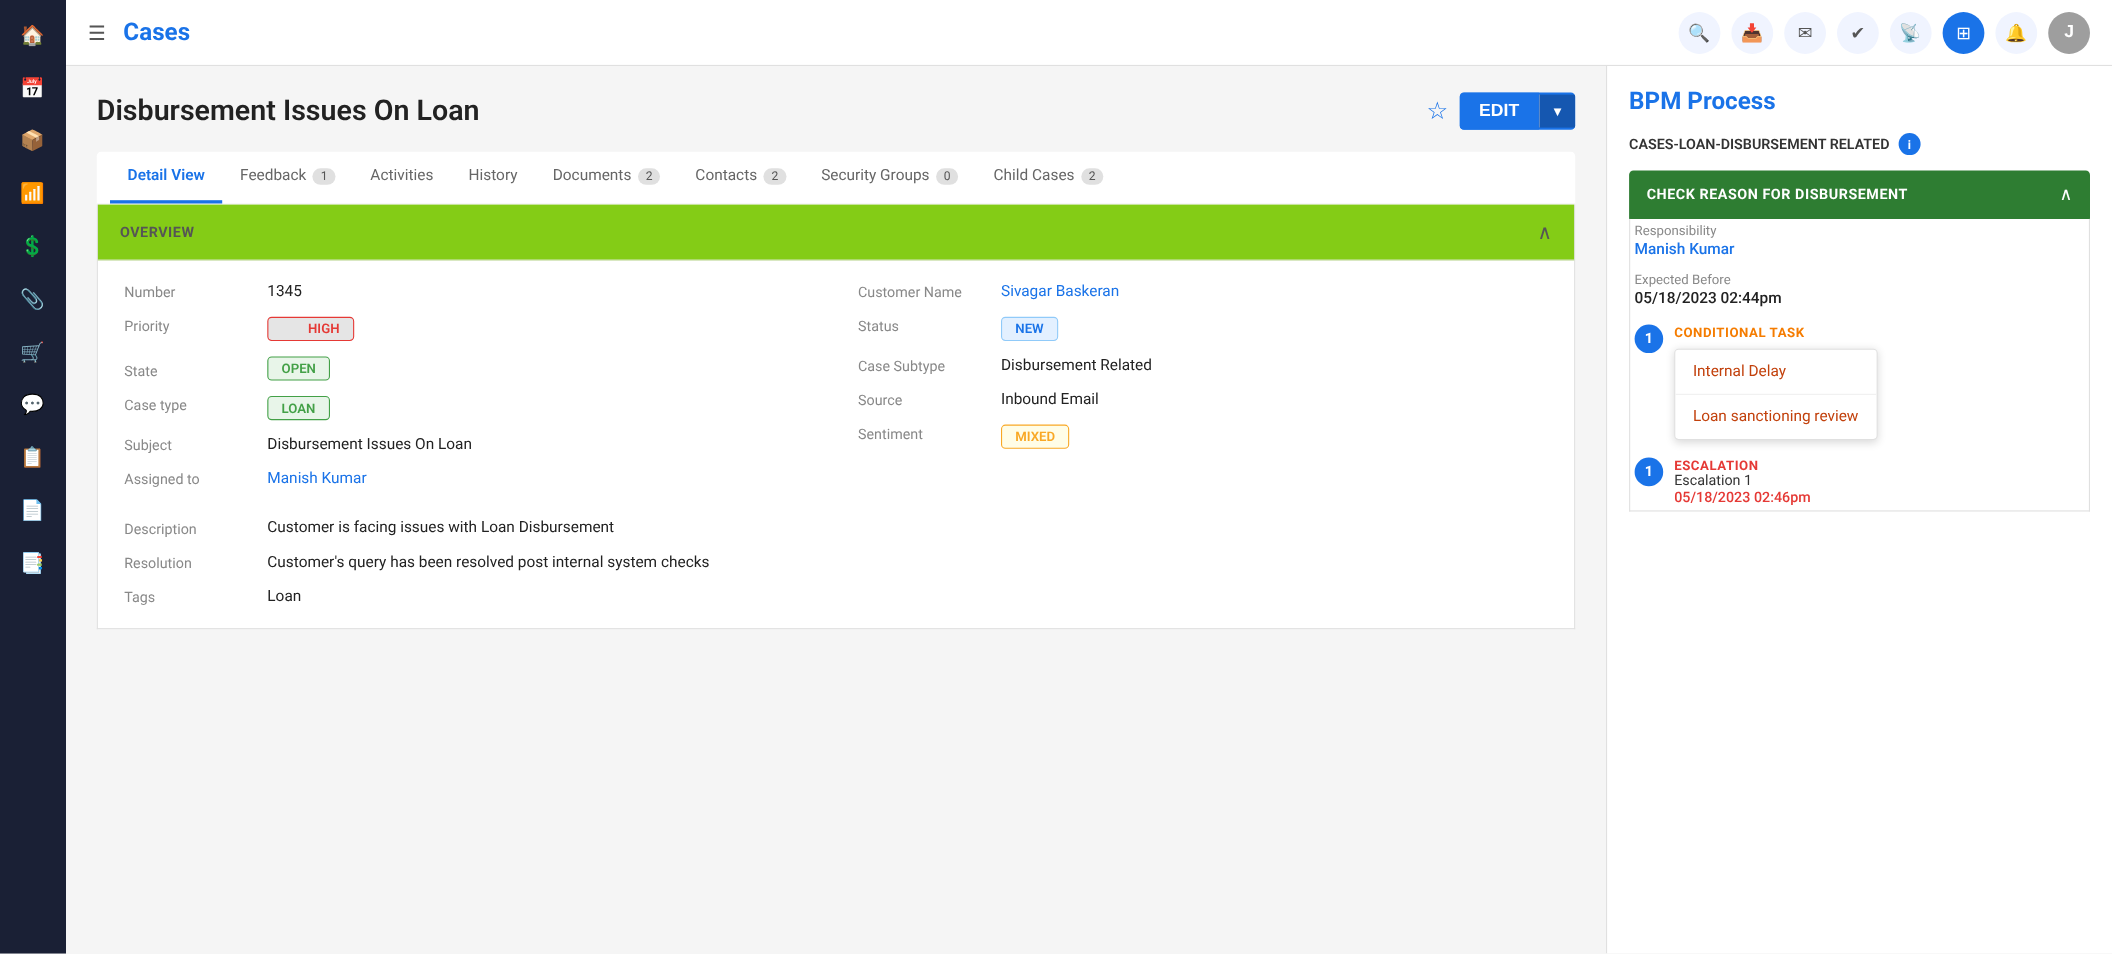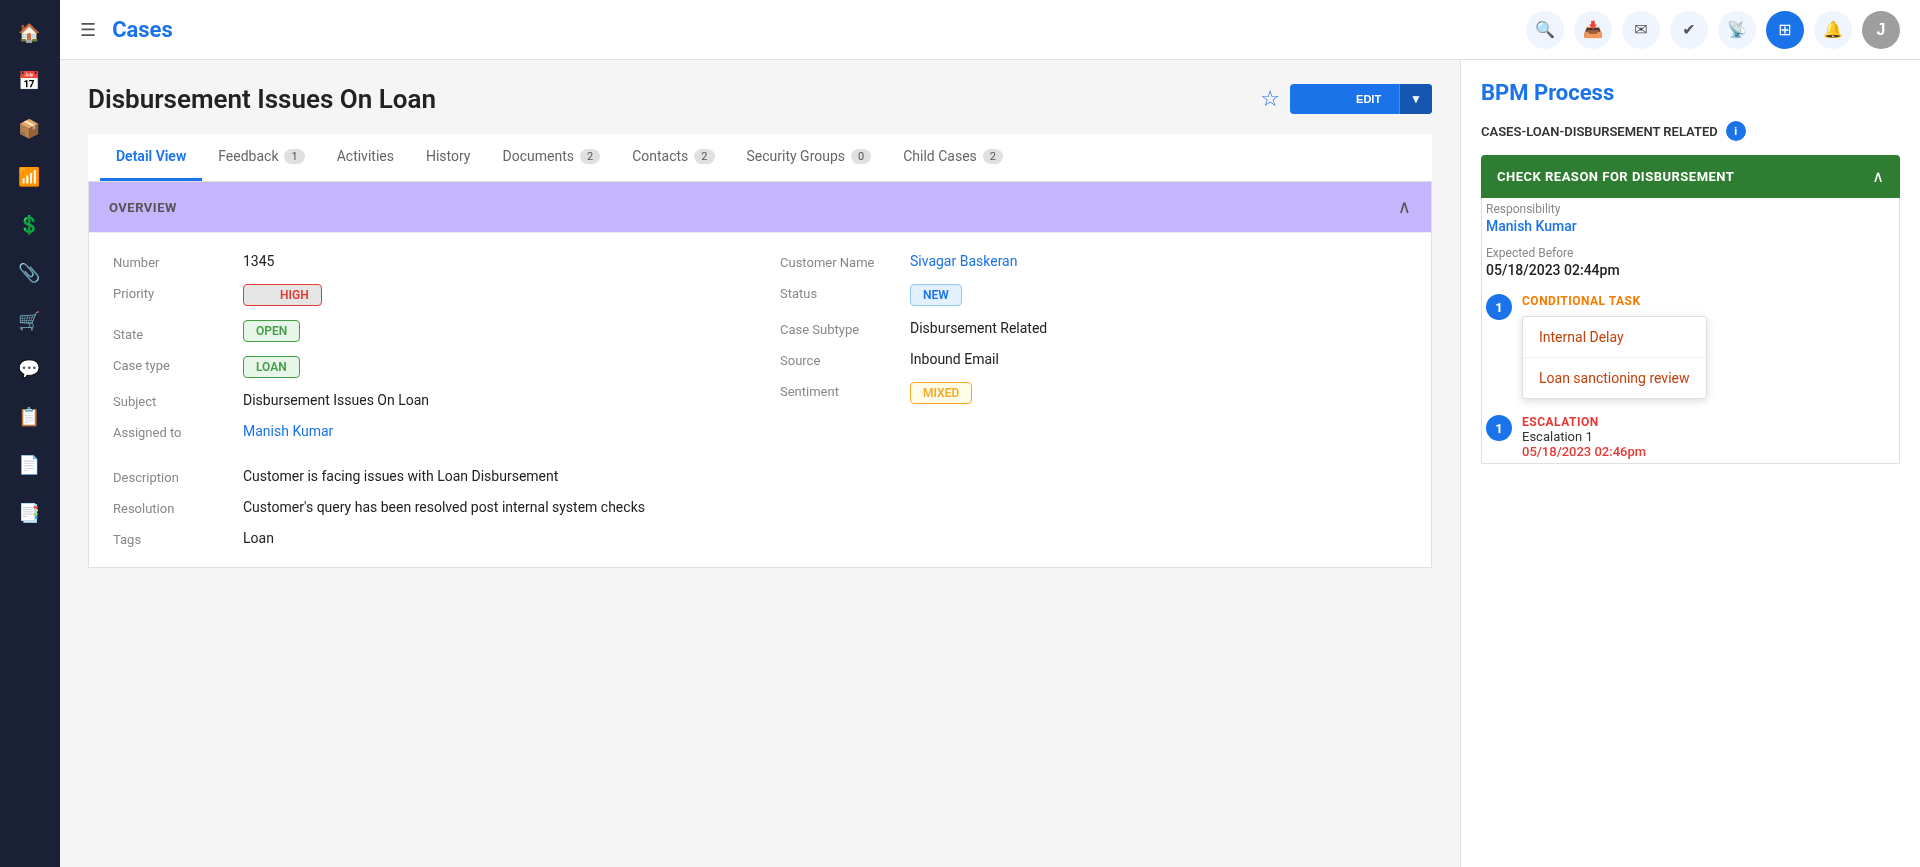--- a/index.html
+++ b/index.html
@@ -104,24 +104,23 @@
       display: flex; align-items: center;
       background: #1a73e8; color: #fff;
       border-radius: 4px; overflow: hidden;
       border: none; cursor: pointer;
     }
     .edit-btn-main {
       padding: 8px 18px;
       background: #1a73e8;
       color: #fff;
       border: none;
-      font-size: 11px;
+      font-size: 16px;
       font-weight: 600;
       cursor: pointer;
-      margin-left: 48px;
     }
     .edit-btn-arrow {
       padding: 8px 10px;
       background: #1557b0;
       color: #fff;
       border: none;
       font-size: 12px;
       cursor: pointer;
       border-left: 1px solid rgba(255,255,255,0.3);
     }
@@ -163,21 +162,21 @@
       background: #fff;
       border: 1px solid #e0e0e0;
       border-top: none;
     }
     .overview-header {
       display: flex;
       justify-content: space-between;
       align-items: center;
       padding: 14px 20px;
       border-bottom: 1px solid #eee;
-      background: #c4b5fd;
+      background: #84cc16;
     }
     .overview-title { font-size: 13px; font-weight: 700; color: #555; letter-spacing: 0.5px; }
     .collapse-btn { background: none; border: none; cursor: pointer; color: #555; font-size: 18px; }
 
     .overview-body { padding: 20px 24px; }
     .fields-grid {
       display: grid;
       grid-template-columns: 1fr 1fr;
       gap: 18px 40px;
     }

